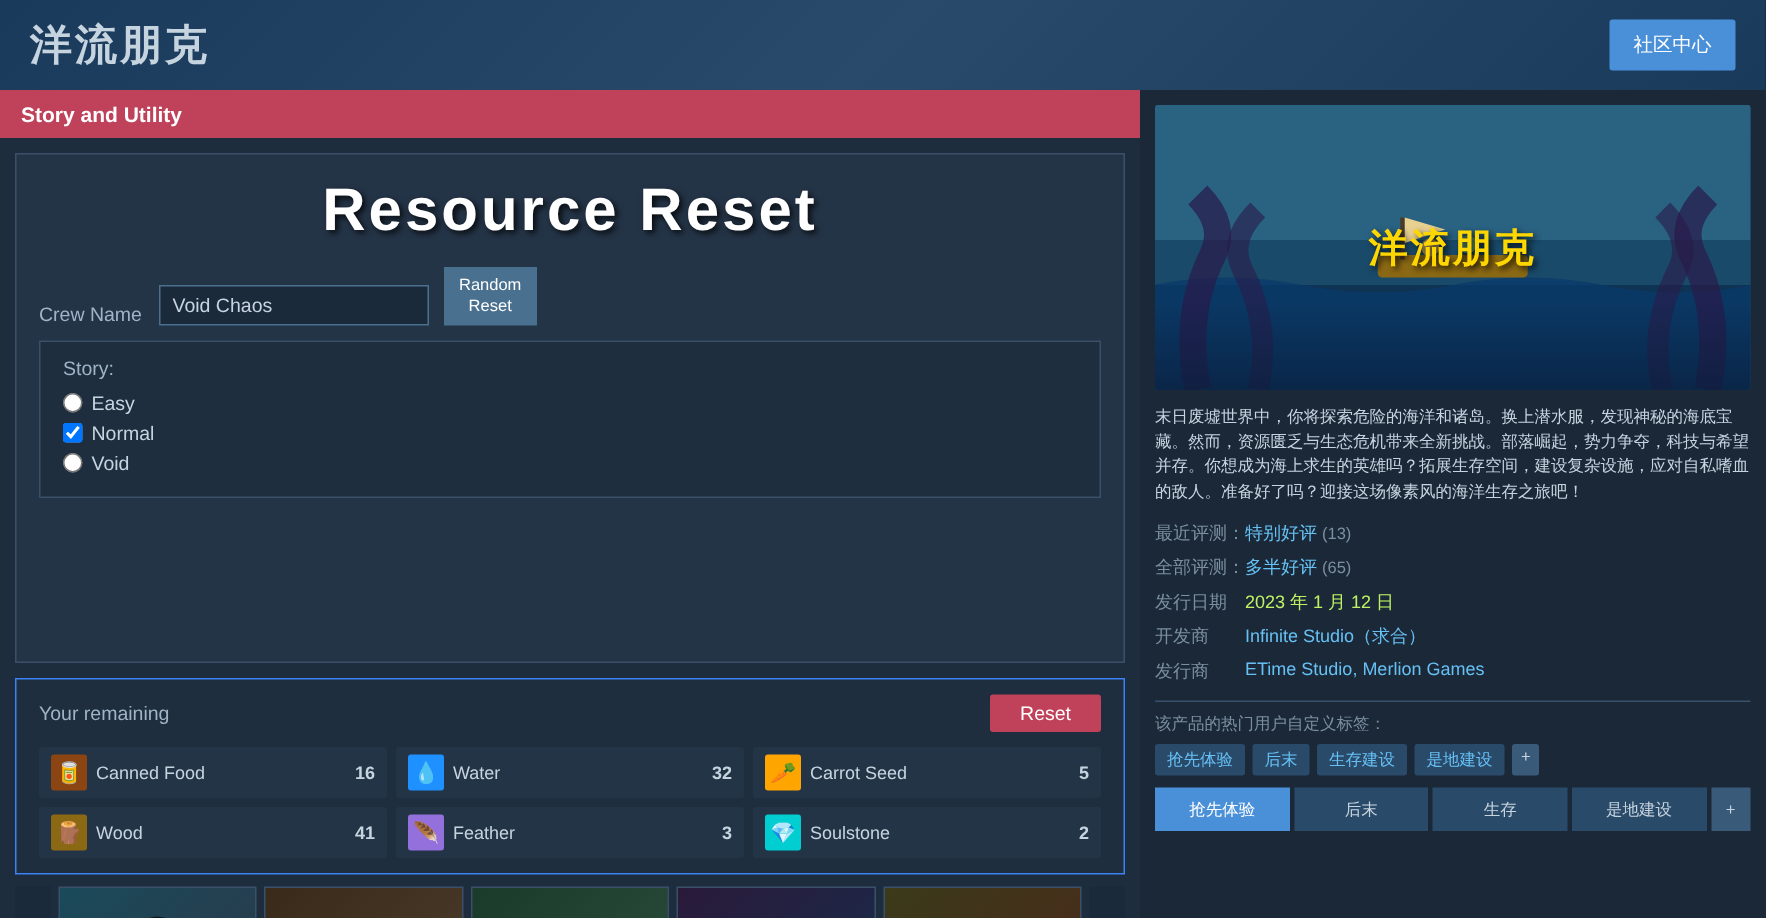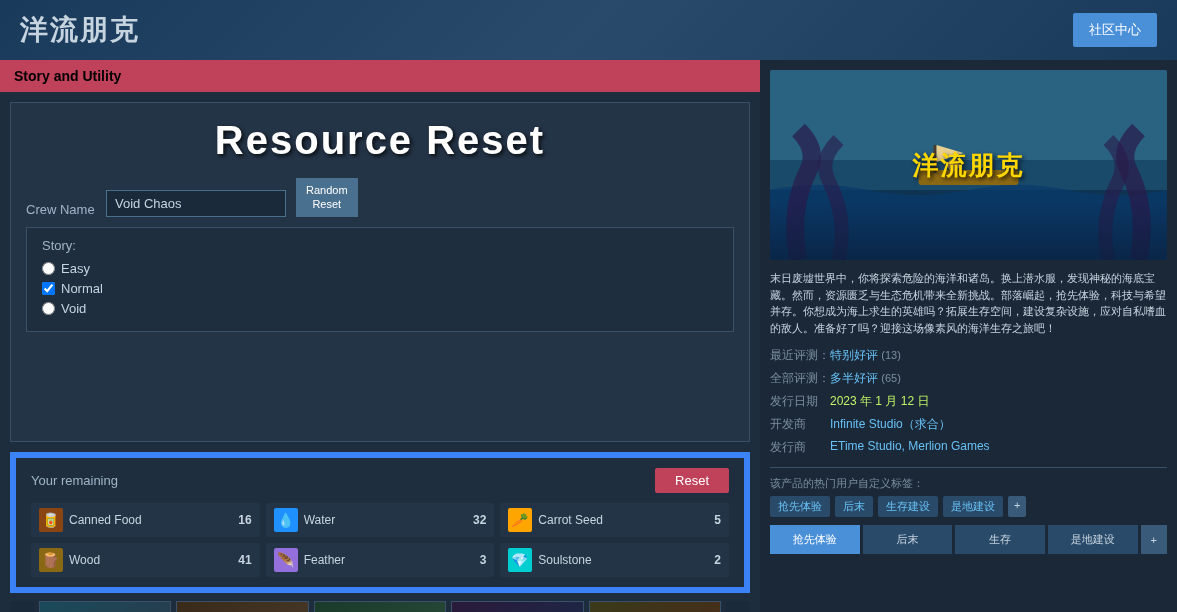--- a/index.html
+++ b/index.html
@@ -48,21 +48,21 @@
       width: 760px;
       background: #1e2d3d;
       flex-shrink: 0;
     }
 
     .panel-title-bar {
       background: #c0415a;
       padding: 8px 14px;
       font-size: 14px;
       font-weight: bold;
-      color: #000000;
+      color: #ffffff;
     }
 
     .panel-content {
       padding: 10px;
       height: calc(100% - 32px);
       overflow: hidden;
     }
 
     
     .game-area {
@@ -136,21 +136,21 @@
       cursor: pointer;
     }
     .radio-text {
       font-size: 13px;
       color: #c6d4df;
     }
 
     
     .remaining-section {
       background: #1e2e3e;
-      border: 6px solid #3b82f6;
+      border: 1px solid #3b82f6;
       padding: 10px 15px;
       margin-top: 10px;
     }
     .remaining-header {
       display: flex;
       justify-content: space-between;
       align-items: center;
       margin-bottom: 10px;
     }
     .remaining-label {
@@ -509,21 +509,21 @@
         <rect x="165" y="75" width="3" height="28" fill="#4a3a2a"></rect>
         <polygon points="168,75 168,92 195,83" fill="#e8d090"></polygon>
 
         <circle cx="185" cy="95" r="6" fill="#c0a060"></circle>
         <circle cx="210" cy="93" r="6" fill="#60a080"></circle>
       </svg>
       <div class="game-img-title" style="position:relative;z-index:3;">洋流朋克</div>
       <div class="wave-decoration"></div>
     </div>
 
-    <div style="font-size:11px;color:#c6d4df;margin-bottom:8px;line-height:1.5;">末日废墟世界中，你将探索危险的海洋和诸岛。换上潜水服，发现神秘的海底宝藏。然而，资源匮乏与生态危机带来全新挑战。部落崛起，抢先体验，科技与希望并存。你想成为海上求生的英雄吗？拓展生存空间，建设复杂设施，应对自私嗜血的敌人。准备好了吗？迎接这场像素风的海洋生存之旅吧！</div>
+    <div style="font-size:11px;color:#c6d4df;margin-bottom:8px;line-height:1.5;">末日废墟世界中，你将探索危险的海洋和诸岛。换上潜水服，发现神秘的海底宝藏。然而，资源匮乏与生态危机带来全新挑战。部落崛起，势力争夺，科技与希望并存。你想成为海上求生的英雄吗？拓展生存空间，建设复杂设施，应对自私嗜血的敌人。准备好了吗？迎接这场像素风的海洋生存之旅吧！</div>
 
     <table class="info-table">
       <tbody>
           <tr>
         <td class="info-label">最近评测：</td>
         <td>
           <span class="info-value positive rating-positive">特别好评</span>
           <span class="info-value" style="color:#7a8fa0;font-size:11px;">(13)</span>
         </td>
       </tr>

